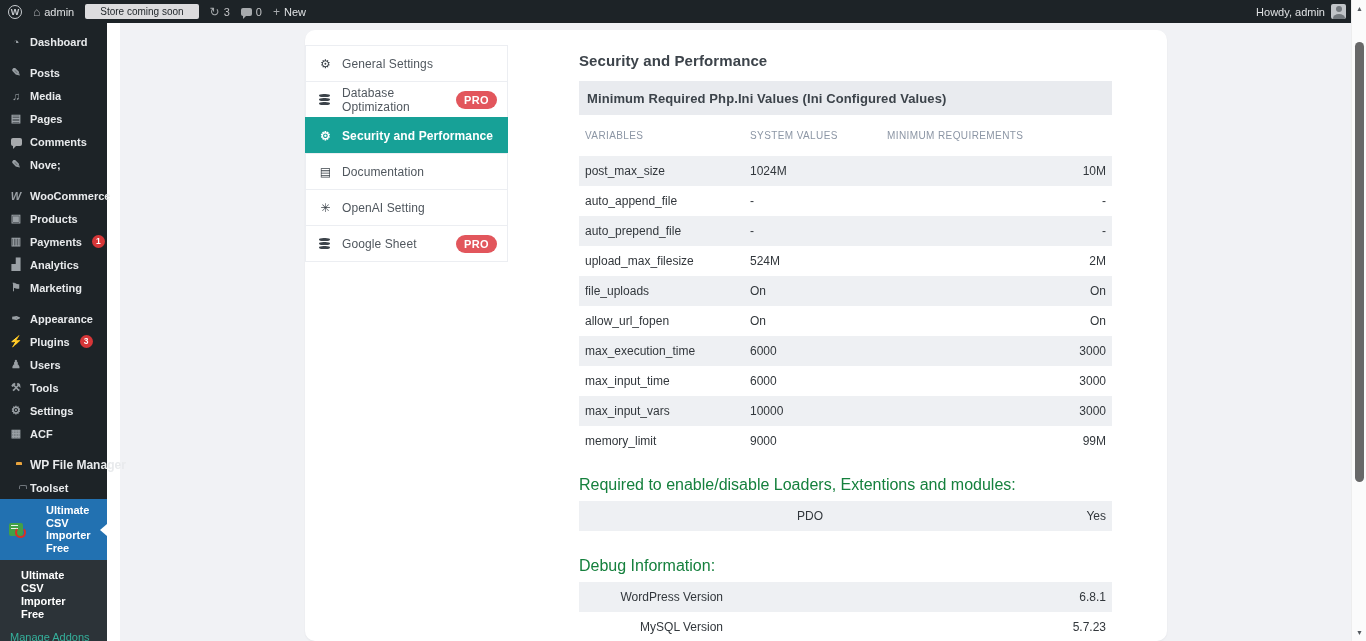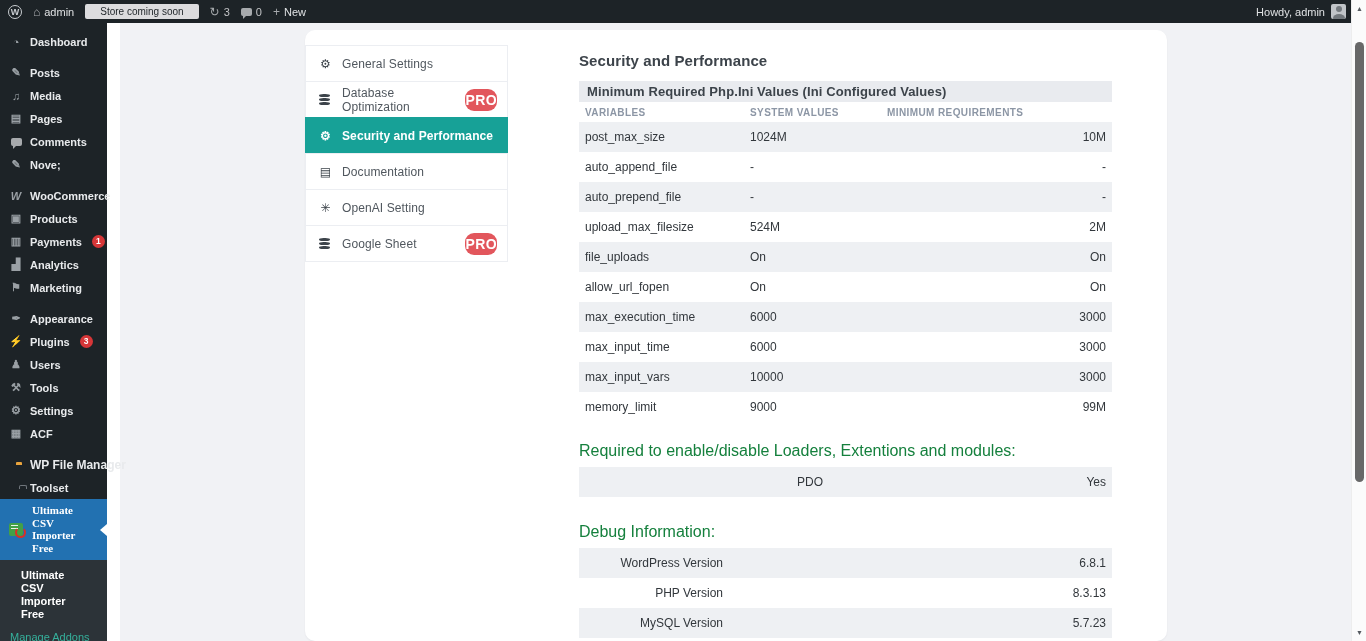--- a/index.html
+++ b/index.html
@@ -56,21 +56,21 @@
   .icon-folder { width:13px; height:8px; background:#e8a33d; border-radius:1px; position:relative; margin-top:2px; }
   .icon-folder::before { content:""; position:absolute; top:-2.5px; left:0; width:6px; height:3px; background:#e8a33d; border-radius:1px 1px 0 0; }
   .icon-toolset { width:11px; height:9px; background:#70767c; border-radius:1.5px; position:relative; margin-top:1px; }
   .icon-toolset::before { content:""; position:absolute; top:-2.5px; left:2.5px; width:6px; height:2.5px; border:1.5px solid #70767c; border-bottom:none; border-radius:2px 2px 0 0; }
   .icon-csv { width:14px; height:13px; background:#43a047; border-radius:2px; position:relative; flex:none; }
   .icon-csv::before { content:""; position:absolute; left:1.5px; top:2px; width:7px; height:1.5px; background:#e8f5e9; box-shadow:0 3px 0 #e8f5e9; }
   .icon-csv::after { content:""; position:absolute; right:-3px; bottom:-2.5px; width:7px; height:7px; border:2px solid #d93025; border-radius:50%; border-top-color:transparent; background:#fdfdfd00; }
 
   .sb-active {
     position:relative; background:#2271b1; color:#fff; margin-top:0;
-    display:flex; gap:9px; padding:5px 10px 6px 9px; align-items:center; cursor:pointer;font-family:Liberation Serif, serif;
+    display:flex; gap:23px; padding:5px 10px 6px 9px; align-items:center; cursor:pointer;
   }
   .sb-active .two-line { font-size:11px; font-weight:bold; line-height:12.5px; }
   .sb-arrow { position:absolute; right:0; top:50%; margin-top:-6px; width:0; height:0;
     border:6px solid transparent; border-right:7px solid #ffffff; border-left:none; }
 
   .sb-submenu { background:#2c3338; padding:7px 0 9px; }
   .sb-sub-title { color:#fff; font-size:11px; font-weight:bold; line-height:13px; padding:2px 21px; cursor:pointer; }
   .sb-sub-link { color:#35b09b; font-size:11px; padding:8px 10px 0; cursor:pointer; }
 
   .sb-collapse { margin-top:14px; display:flex; align-items:center; gap:7px; padding-left:9px;
@@ -91,38 +91,38 @@
     height:37px; background:#fff; border:1px solid #eceef2; margin-top:-1px;
     display:flex; align-items:center; padding:0 10px 0 13px;
     font-size:12px; color:#50575e; cursor:pointer; letter-spacing:.1px;
   }
   .set-item:first-child { margin-top:0; }
   .set-icon { width:13px; color:#3c434a; font-size:12px; margin-right:10px; text-align:center; flex:none; }
   .icon-db { width:13px; margin-right:10px; flex:none; }
   .icon-db::before { content:""; display:block; width:11px; height:3px; background:#3c434a;
     border-radius:50%/60%; box-shadow:0 4px 0 #3c434a, 0 8px 0 #3c434a; margin:-6px 0 0 0; }
   .pro-badge {
-    margin-left:auto; background:#e2565c; color:#fff; font-size:14px; font-weight:bold;
-    letter-spacing:.4px; padding:3px 0; border-radius:9px;
+    margin-left:auto; background:#e2565c; color:#fff; font-size:11px; font-weight:bold;
+    letter-spacing:.4px; padding:3px 8px; border-radius:9px;
   }
   .set-item.active { background:#17a197; border-color:#17a197; color:#fff; font-weight:bold; }
   .set-item.active .set-icon { color:#fff; }
 
   
   .content { position:absolute; left:579px; top:52px; width:533px; color:#32373c; }
   .page-title { font-size:15px; font-weight:bold; color:#3c434a; letter-spacing:.1px; }
   .panel-header {
-    margin-top:12px; height:21px; background:#e9ebef; display:flex; align-items:center;
+    margin-top:12px; height:34px; background:#e9ebef; display:flex; align-items:center;
     padding:0 8px; font-size:13px; font-weight:bold; color:#3c434a; letter-spacing:.1px;
   }
   .grid-row { display:grid; padding:0 6px; align-items:center; height:30px; font-size:12px; }
   .cols-3 { grid-template-columns:165px 137px 1fr; }
   .cols-pdo { grid-template-columns:238px 1fr; }
   .cols-dbg { grid-template-columns:138px 1fr; }
-  .col-head { height:20px; font-size:10px; font-weight:bold; color:#8c96a5; letter-spacing:.4px; }
+  .col-head { height:41px; font-size:10px; font-weight:normal; color:#8c96a5; letter-spacing:.4px; }
   .num { text-align:right; }
   .zebra .grid-row:nth-child(odd) { background:#eef0f3; }
   .section-label { margin-top:20px; font-size:16px; color:#15803d; }
   .mt6 { margin-top:7px;text-align:right; }
   .mt26 { margin-top:26px; }
 
   
   .scrollbar { position:absolute; right:0; top:0; width:15px; height:641px;
     background:#fbfbfb; border-left:1px solid #ededed; z-index:9; }
   .sc-arrow { position:absolute; left:0; width:15px; text-align:center; color:#555a5f;
@@ -365,24 +365,20 @@
     </div>
   </div>
 
   <div class="section-label mt26">Debug Information:</div>
   <div class="zebra mt6">
     <div class="grid-row cols-dbg">
       <span>WordPress Version</span>
       <span>6.8.1</span>
     </div>
     <div class="grid-row cols-dbg">
-      <span>PHP Version</span>
-      <span>8.3.13</span>
-    </div>
-    <div class="grid-row cols-dbg">
       <span>MySQL Version</span>
       <span>5.7.23</span>
     </div>
     <div class="grid-row cols-dbg">
       <span>Server SoftWare</span>
       <span></span>
     </div>
   </div>
 </div>
 

